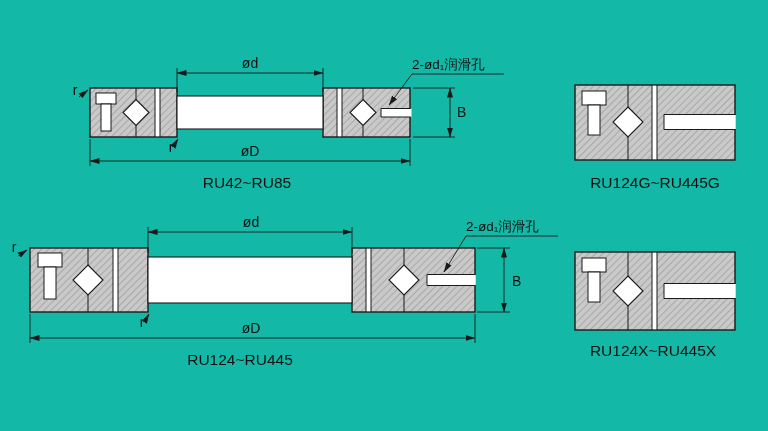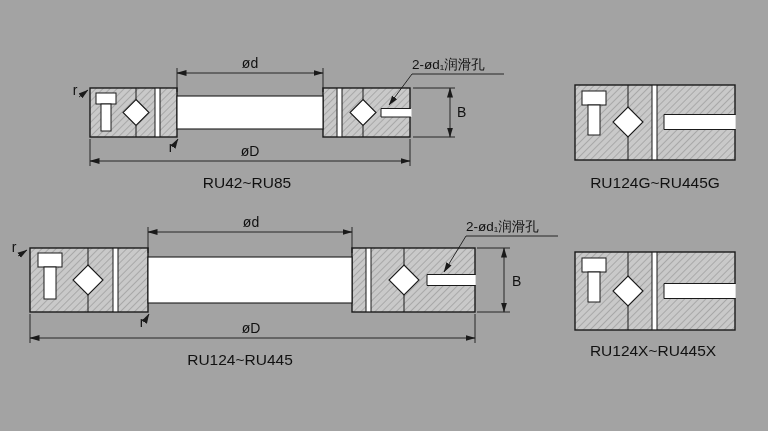--- a/index.html
+++ b/index.html
@@ -1,20 +1,20 @@
 <!DOCTYPE html>
 <html><head>
 <meta charset="utf-8">
 <style>
   html, body { margin: 0; padding: 0; background: #ffffff; }
   #canvas {
     position: relative;
     width: 768px;
     height: 431px;
-    background: #a3a3a3;
+    background: #14b8a6;
     font-family: "Liberation Sans", sans-serif;
   }
   svg text {
     fill: #111111;
     font-family: "Liberation Sans", sans-serif;
   }
   .sec  { fill: url(#hatch); stroke: #1a1a1a; stroke-width: 1.4; }
   .bore { fill: #ffffff; stroke: #1a1a1a; stroke-width: 1.1; }
   .wh   { fill: #ffffff; stroke: #1a1a1a; stroke-width: 1; }
   .wh2  { fill: #ffffff; stroke: #1a1a1a; stroke-width: 1.1; }

